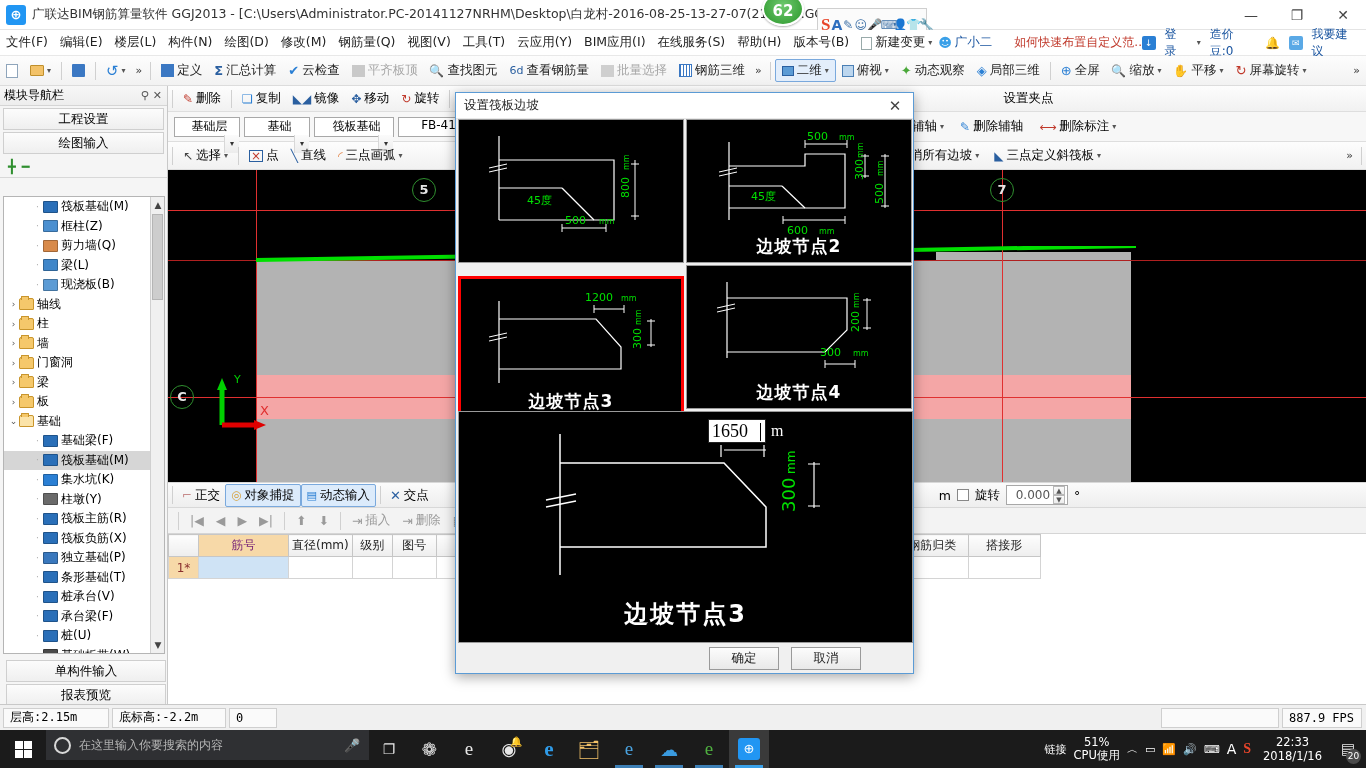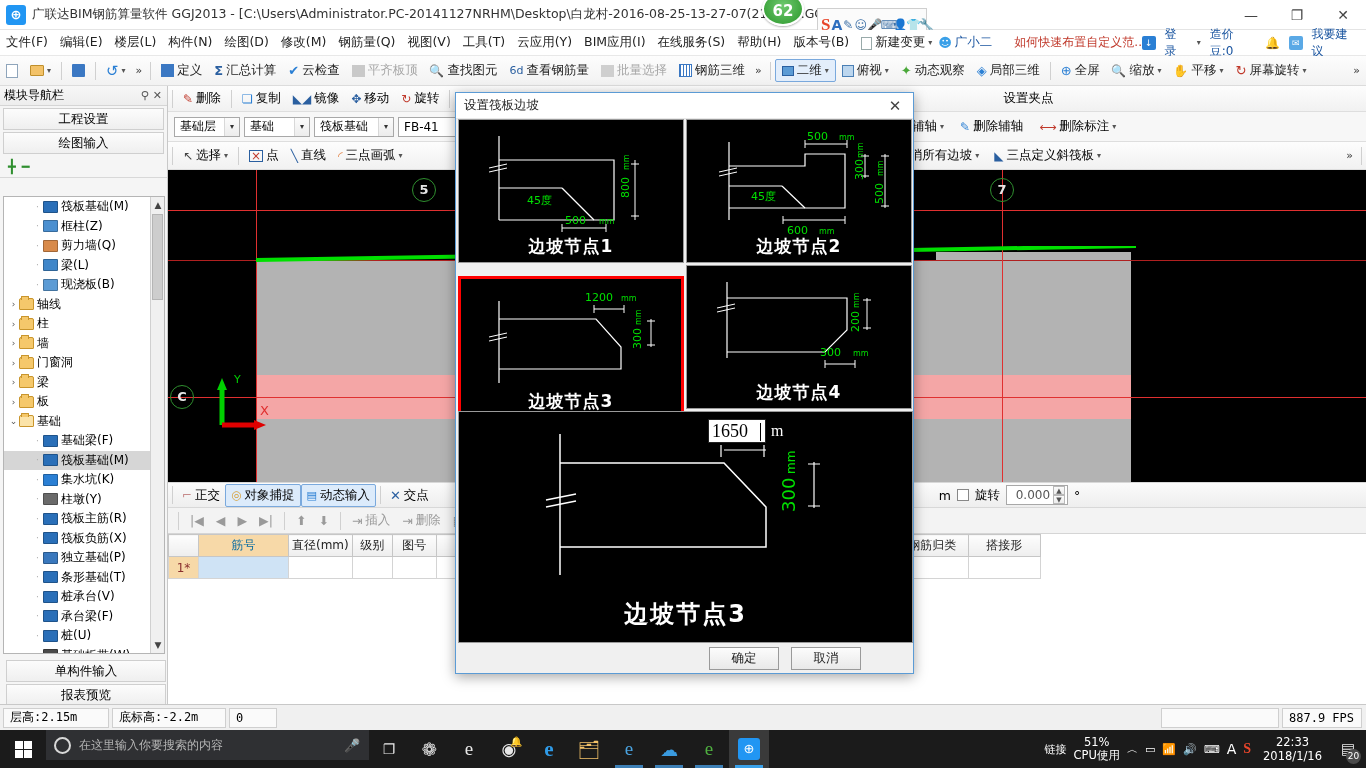--- a/index.html
+++ b/index.html
@@ -105,21 +105,21 @@
 
   
   .main { position:absolute; left:168px; top:86px; width:1198px; height:618px; background:#f0f0f0;}
   .m-toolbar { height:26px; display:flex; align-items:center; background:linear-gradient(#fdfdfd,#f1f1f1);
      font-size:12.5px; border-bottom:1px solid #dedede;}
   .m-toolbar2 { height:30px; display:flex; align-items:center; background:#f7f7f7; font-size:12.5px;
      border-bottom:1px solid #dedede; padding-left:6px; gap:4px;}
   .m-toolbar3 { height:28px; display:flex; align-items:center; background:linear-gradient(#fdfdfd,#f1f1f1);
      font-size:12.5px; border-bottom:1px solid #dedede;}
   .combo { height:20px; background:#fff; border:1px solid #a8a8a8; display:flex; align-items:center;
-     font-size:12px; padding-left:5px; }
+     font-size:12px; padding-left:5px;flex-direction:column; }
   .combo .arr { margin-left:auto; width:15px; text-align:center; font-size:8px; color:#333;
      border-left:1px solid #d8d8d8; background:linear-gradient(#fbfbfb,#ececec); height:18px; line-height:18px;}
   .canvas { position:absolute; left:0; top:84px; width:1198px; height:312px; background:#000; overflow:hidden;}
   .statusrow { position:absolute; left:0; top:396px; width:1198px; height:26px;
      background:linear-gradient(#fbfbfb,#eeeeee); display:flex; align-items:center; font-size:12.5px;
      border-top:1px solid #d8d8d8; border-bottom:1px solid #d8d8d8;}
   .tgl { display:flex; align-items:center; gap:3px; padding:2px 5px; white-space:nowrap;}
   .tgl.on { border:1px solid #7aa9dd; background:#dcebfb; border-radius:2px;}
   .spin { width:62px;height:20px;background:#fff;border:1px solid #a8a8a8;display:flex;align-items:center;
      justify-content:flex-end;padding-right:2px;font-size:12px;color:#555;}
@@ -129,21 +129,21 @@
   
   .gridtools { position:absolute; left:0; top:422px; width:1198px; height:26px; background:#f3f3f3;
      display:flex; align-items:center; gap:2px; padding-left:6px; font-size:12.5px; color:#9a9a9a;
      border-bottom:1px solid #d5d5d5;}
   .gt { display:flex; align-items:center; gap:3px; padding:2px 5px;}
   
   .grid { position:absolute; left:0; top:448px; width:1198px; height:170px; background:#fff; overflow:hidden;}
   .grid table { border-collapse:collapse; font-size:12px; table-layout:fixed; }
   .grid th { background:linear-gradient(#fdfdfd,#eeeeee); border:1px solid #c6c6c6; height:22px;
      font-weight:normal; color:#222; padding:0 3px; white-space:nowrap;}
-  .grid th.hl { background:#f7d9a8; color:#0369a1; }
+  .grid th.hl { background:#f7d9a8; color:#701a75; }
   .grid td { border:1px solid #d4d4d4; height:22px; padding:0 3px; white-space:nowrap;}
   .grid td.rownum { background:#f7d9a8; color:#8a2f2f; text-align:center; }
   .grid td.active { background:#cfe3f5; }
 
   
   .dialog { position:absolute; left:455px; top:92px; width:459px; height:582px;
      background:#f0f0f0; border:1px solid #5b9bd5; box-shadow:0 3px 12px rgba(0,0,0,.35); z-index:50;}
   .dlg-title { height:26px; background:#ffffff; display:flex; align-items:center; padding-left:8px;
      font-size:12.5px; color:#222; border-bottom:1px solid #e8e8e8;}
   .dlg-x { margin-left:auto; width:36px; height:26px; display:flex; align-items:center; justify-content:center;
@@ -788,21 +788,20 @@
           <line x1="176" y1="40" x2="176" y2="100" stroke="#fff" stroke-width="1"></line>
           <path d="M172,44 L180,44 M172,96 L180,96" stroke="#fff" stroke-width="1"></path>
           <line x1="103" y1="108" x2="147" y2="108" stroke="#fff" stroke-width="1"></line>
           <path d="M103,104 L103,112 M147,104 L147,112" stroke="#fff" stroke-width="1"></path>
           <text x="68" y="84" fill="#00e000" font-size="11" font-family="DejaVu Sans">45度</text>
           <text x="106" y="104" fill="#00e000" font-size="11" font-family="DejaVu Sans">500</text>
           <text x="140" y="104" fill="#00e000" font-size="8" font-family="DejaVu Sans">mm</text>
           <text x="170" y="78" fill="#00e000" font-size="11" font-family="DejaVu Sans" transform="rotate(-90 170,78)">800</text>
           <text x="170" y="50" fill="#00e000" font-size="8" font-family="DejaVu Sans" transform="rotate(-90 170,50)">mm</text>
         </svg>
-        <div class="opt-label">边坡节点1</div>
       </div>
 
       <div class="opt" style="left:228px;top:0;width:226px;height:144px;">
         <svg width="226" height="120" style="position:absolute;left:0;top:0;">
           <line x1="42" y1="22" x2="42" y2="100" stroke="#fff" stroke-width="1.2"></line>
           <polyline points="42,46 118,46 118,34 158,34 158,88 42,88" stroke="#fff" stroke-width="1.2" fill="none"></polyline>
           <line x1="42" y1="66" x2="95" y2="66" stroke="#fff" stroke-width="1.2"></line>
           <line x1="95" y1="66" x2="118" y2="88" stroke="#fff" stroke-width="1.2"></line>
           <path d="M32,52 L50,48 M32,56 L50,52" stroke="#fff" stroke-width="1"></path>
           <line x1="118" y1="24" x2="160" y2="24" stroke="#fff" stroke-width="1"></line>

